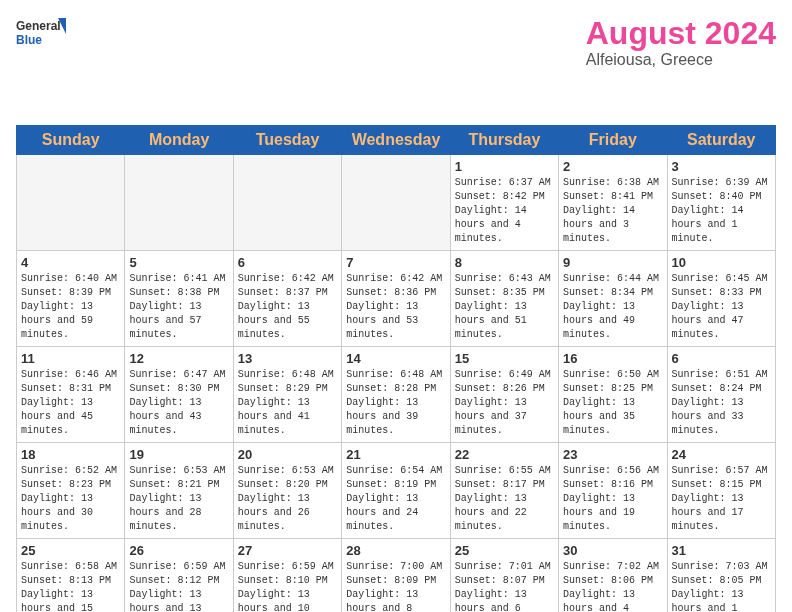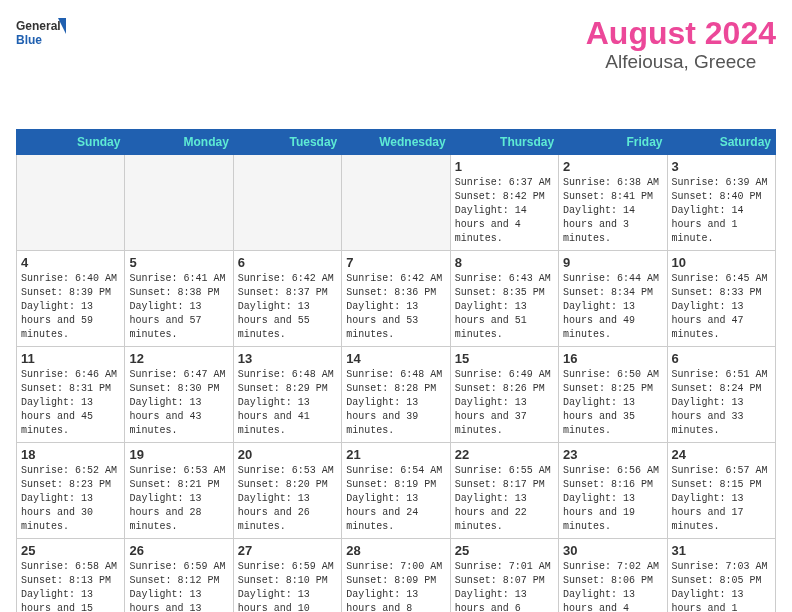--- a/index.html
+++ b/index.html
@@ -32,37 +32,37 @@
     .title-block {
       text-align: right;
     }
     .month-year {
       font-size: 32px;
       font-weight: bold;
       color: #ec4899;
       line-height: 1.1;
     }
     .location {
-      font-size: 19px;
+      font-size: 16px;
       color: #555;
-      text-align: center;
+      text-align: left;
     }
     .calendar-table {
       width: 100%;
       border-collapse: collapse;
       flex: 1;
       table-layout: fixed;
     }
     .calendar-table th {
       background-color: #2060b0;
-      color: #5eead4;
-      font-size: 12px;
+      color: #fdba74;
+      font-size: 16px;
       font-weight: bold;
       padding: 5px 4px;
-      text-align: right;
+      text-align: center;
       border: 1px solid #2060b0;
     }
     .calendar-table td {
       vertical-align: top;
       border: 1px solid #ccc;
       padding: 4px 4px 4px 4px;
       font-size: 9.5px;
       color: #333;
       background: #fff;
       height: 78px;

